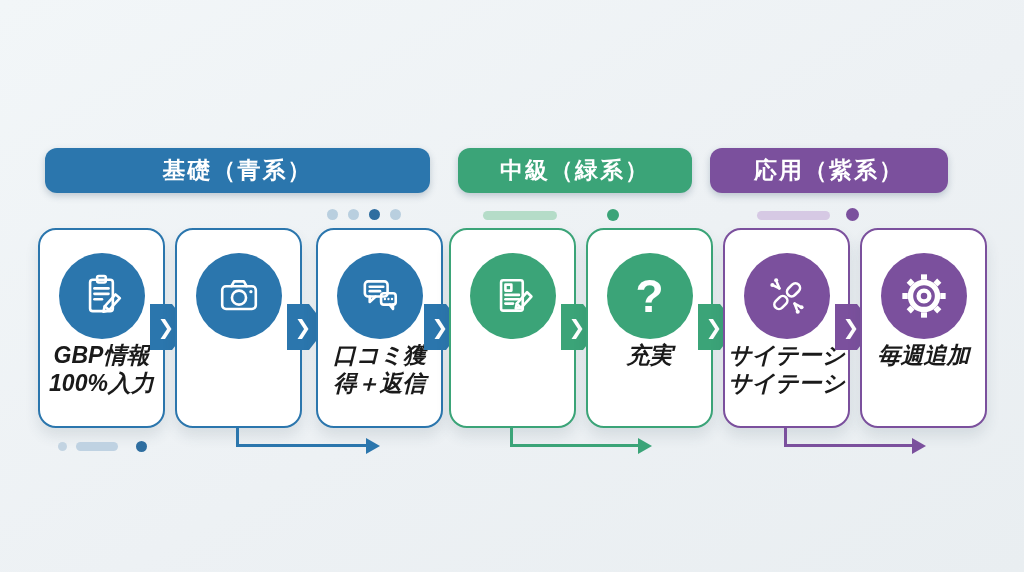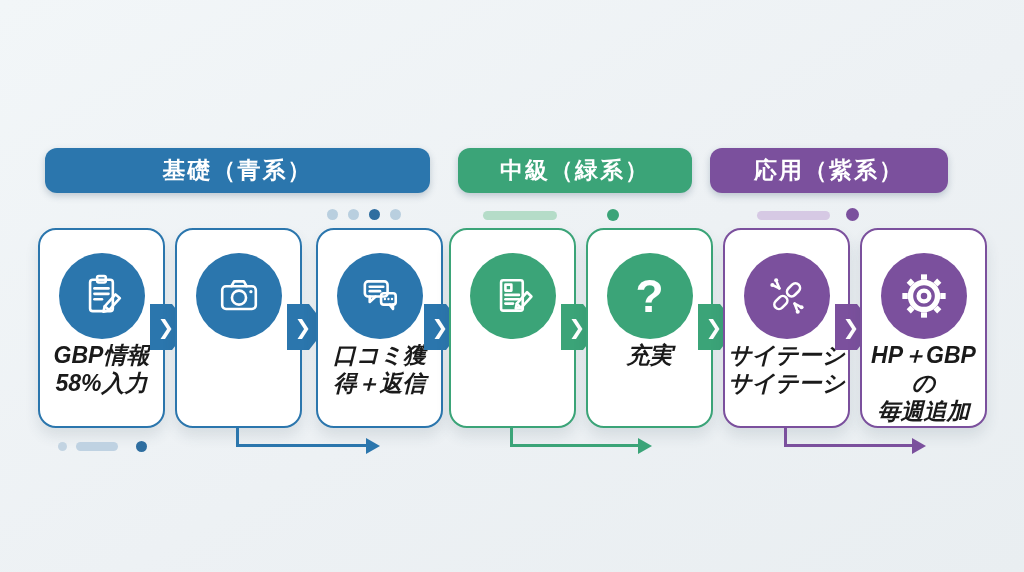--- a/index.html
+++ b/index.html
@@ -73,21 +73,21 @@
     <rect x="19.5" y="5.5" width="8" height="6" rx="1.5"></rect>
     <line x1="17" y1="17" x2="30" y2="17"></line>
             <line x1="17" y1="22" x2="30" y2="22"></line>
             <line x1="17" y1="27" x2="24" y2="27"></line>
     <path d="M26.5 33.5 L36.5 22.5 L40.5 26 L30.5 37 Z"></path>
     <path d="M26.5 33.5 l-1.2 5 l5 -1.3"></path>
   </svg>
         </div>
     <div class="card-label">
       <div class="l1">GBP情報</div>
-      <div class="l2">58%入力</div>
+      <div class="l2">100%入力</div>
     </div>
   </div>
       <div class="chev c-blue" style="left: 150px;">
         <span>❯</span>
       </div>
       <div class="card c-blue" style="left: 175px;">
     <div class="icon-circle">
           <svg width="52" height="52" viewBox="0 0 48 48" fill="none" stroke="#fff" stroke-width="2.4" stroke-linecap="round" stroke-linejoin="round">
     <rect x="8.5" y="15" width="31" height="21" rx="3.5"></rect>
     <path d="M17 15 l2.5 -4.5 h9 L31 15"></path>
@@ -186,21 +186,20 @@
       <line x1="24" y1="39" x2="24" y2="44"></line>
               <line x1="13.4" y1="34.6" x2="9.9" y2="38.1"></line>
       <line x1="9" y1="24" x2="4" y2="24"></line>
               <line x1="13.4" y1="13.4" x2="9.9" y2="9.9"></line>
       <line x1="24" y1="9" x2="24" y2="4"></line>
               <line x1="34.6" y1="13.4" x2="38.1" y2="9.9"></line>
     </g>
   </svg>
         </div>
     <div class="card-label">
-      <div class="l1">HP＋GBPの</div>
       <div class="l2">毎週追加</div>
     </div>
   </div>
     </div>
 
   <div class="dot" style="left:58px;top:442px;width:9px;height:9px;background:#c3d4e2;"></div>
   <div class="bar" style="left:76px;top:442px;width:42px;height:9px;background:#bfd2e2;"></div>
   <div class="dot" style="left:136px;top:441px;width:11px;height:11px;background:#2f6ea0;"></div>
 
   <div>

